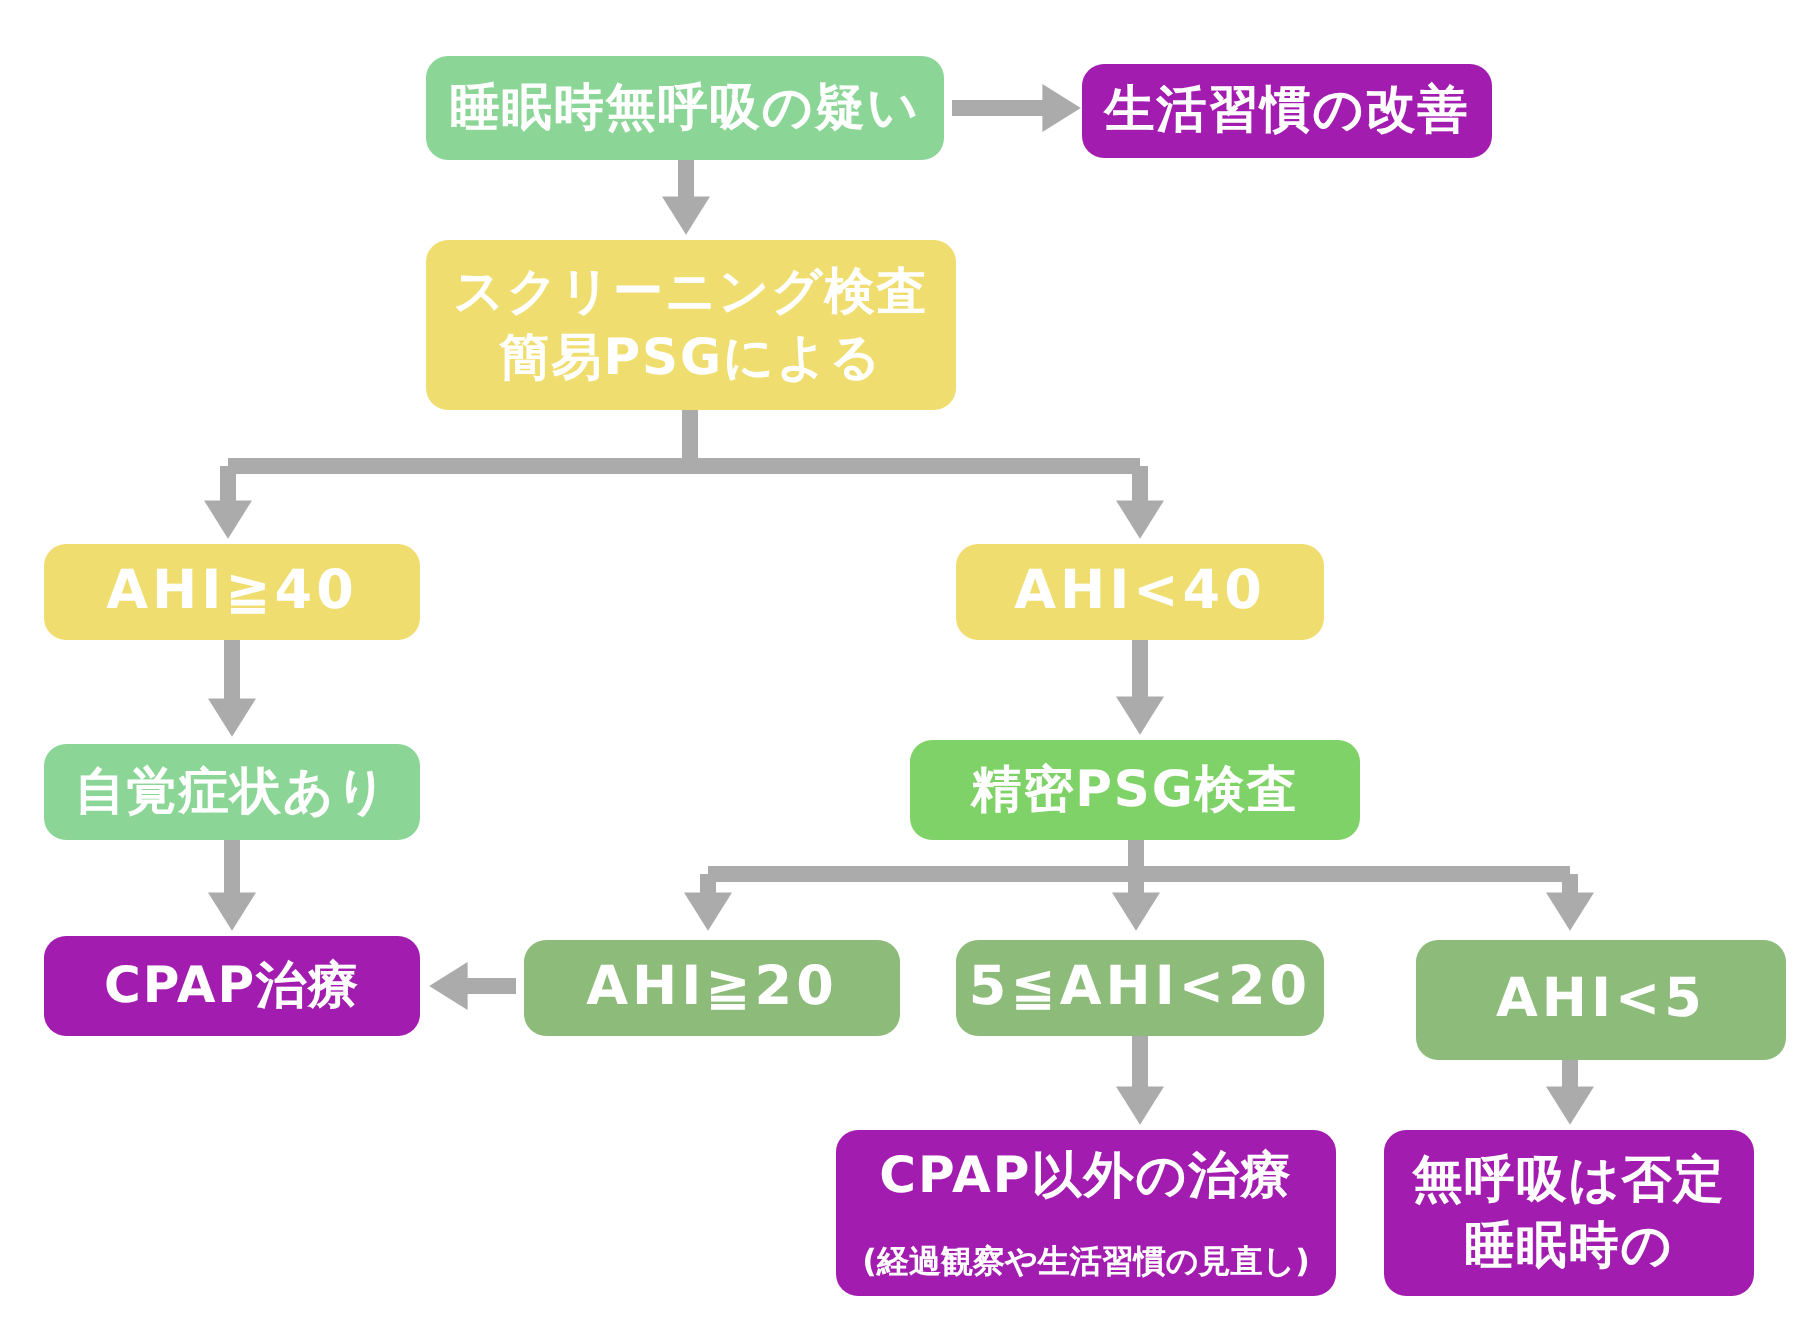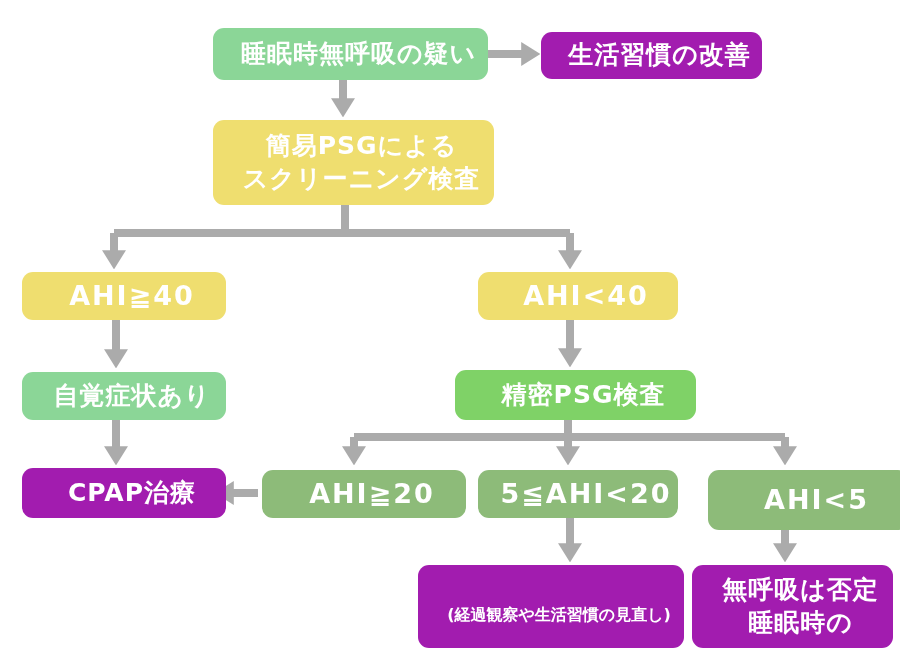--- a/index.html
+++ b/index.html
@@ -5,21 +5,20 @@
   html,body{margin:0;padding:0;background:#ffffff;}
   .canvas{
     position:relative;width:900px;height:668px;background:#ffffff;overflow:hidden;
     font-family:"DejaVu Sans","Liberation Sans",sans-serif;
   }
   .arrows{position:absolute;left:0;top:0;width:900px;height:668px;}
   .node{
     position:absolute;display:flex;flex-direction:column;align-items:center;justify-content:center;
     border-radius:11px;color:#ffffff;font-weight:bold;text-align:center;line-height:1.3;
     letter-spacing:1px;
-    padding-left:16px;
   }
   .green{background:#8bd697;}
   .bright-green{background:#7fd267;}
   .yellow{background:#efde6f;}
   .olive{background:#8dbb79;}
   .sage{background:#a21caf;}
   .fs-jp{font-size:25px;}
   .fs-ahi{font-size:27px;letter-spacing:2px;}
   .sub{font-size:16px;font-weight:bold;letter-spacing:0;line-height:1.25;margin-top:17px;}
   .node span{display:block;}
@@ -68,22 +67,22 @@
 
   <div class="node green fs-jp" style="left:213px;top:28px;width:259px;height:52px">
     <span>睡眠時無呼吸の疑い</span>
   </div>
 
   <div class="node sage fs-jp" style="left:541px;top:32px;width:205px;height:47px">
     <span>生活習慣の改善</span>
   </div>
 
   <div class="node yellow fs-jp" style="left:213px;top:120px;width:265px;height:85px">
+    <span>スクリーニング検査</span>
     <span>簡易PSGによる</span>
-    <span>スクリーニング検査</span>
   </div>
 
   <div class="node yellow fs-ahi" style="left:22px;top:272px;width:188px;height:48px">
     <span>AHI≧40</span>
   </div>
 
   <div class="node yellow fs-ahi" style="left:478px;top:272px;width:184px;height:48px">
     <span>AHI&lt;40</span>
   </div>
 
@@ -105,20 +104,21 @@
 
   <div class="node olive fs-ahi" style="left:478px;top:470px;width:184px;height:48px">
     <span>5≦AHI&lt;20</span>
   </div>
 
   <div class="node olive fs-ahi" style="left:708px;top:470px;width:185px;height:60px">
     <span>AHI&lt;5</span>
   </div>
 
   <div class="node sage fs-jp" style="left:418px;top:565px;width:250px;height:83px">
+    <span>CPAP以外の治療</span>
     <span class="sub">(経過観察や生活習慣の見直し)</span>
   </div>
 
   <div class="node sage fs-jp" style="left:692px;top:565px;width:185px;height:83px">
     <span>無呼吸は否定</span>
     <span>睡眠時の</span>
   </div>
 
 </div>
 

